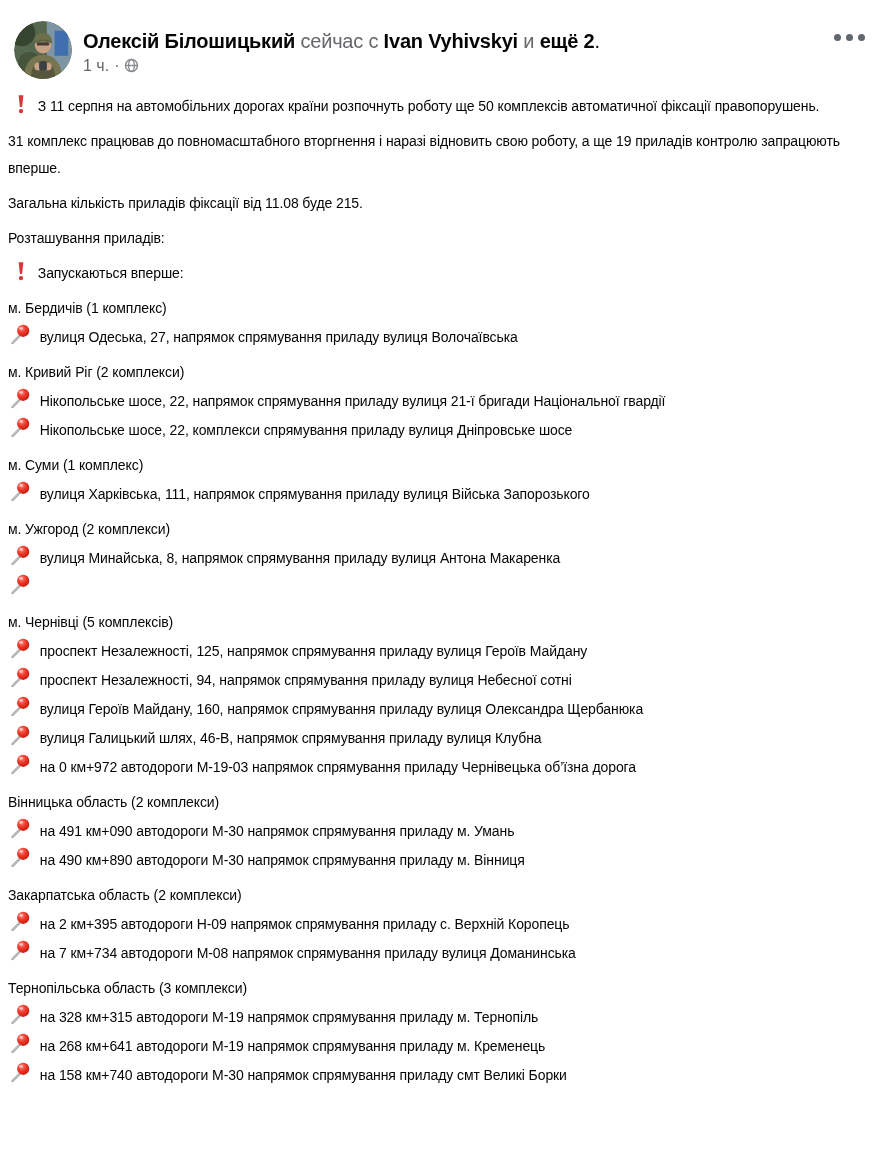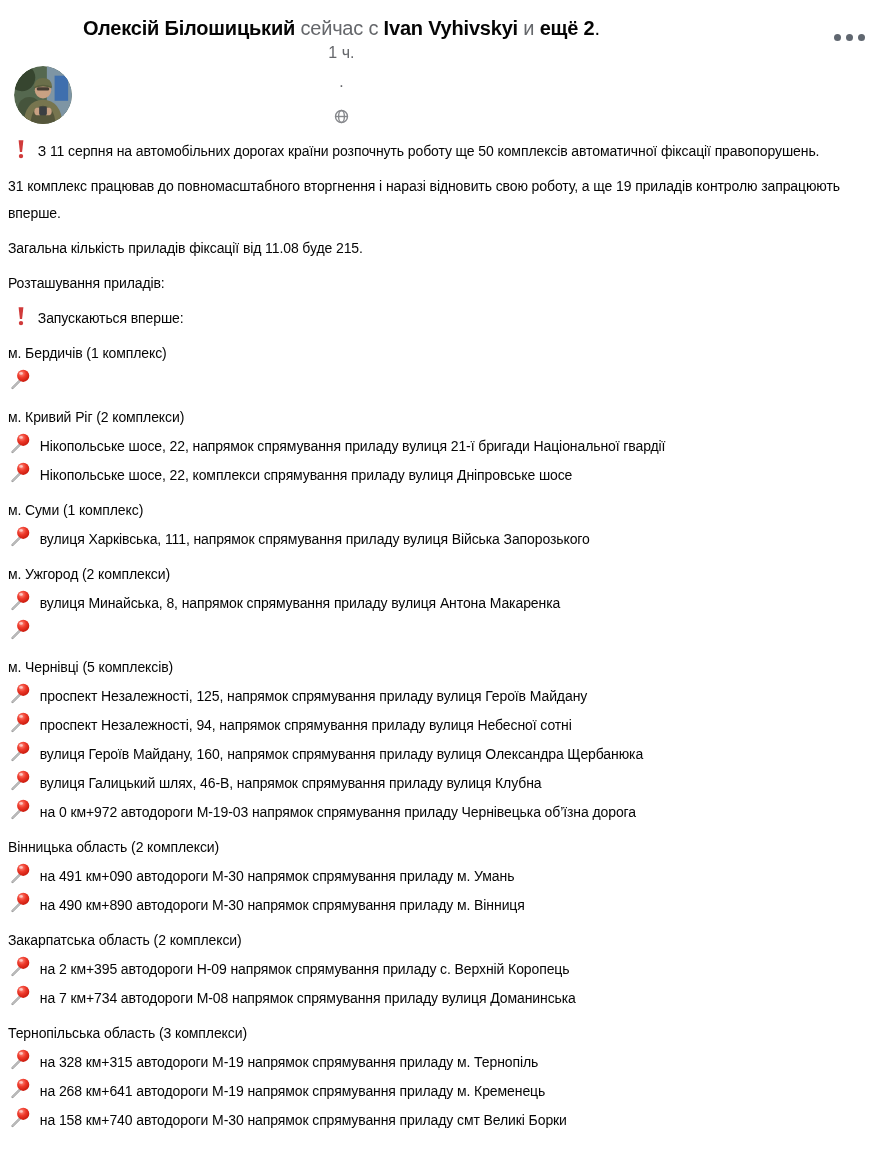--- a/index.html
+++ b/index.html
@@ -2,28 +2,28 @@
 <html><head>
 <meta charset="utf-8">
 <style>
   html,body{margin:0;padding:0;background:#ffffff;}
   .post{
     width:893px;height:1165px;overflow:hidden;background:#fff;
     font-family:"Liberation Sans","DejaVu Sans",sans-serif;
     color:#050505;position:relative;box-sizing:border-box;
   }
   
-  .post-header{display:flex;align-items:flex-end;padding:12px 16px 2px 14px;position:relative;}
+  .post-header{display:flex;align-items:center;padding:21px 16px 2px 14px;position:relative;}
   .avatar{width:58px;height:58px;border-radius:50%;overflow:hidden;flex:0 0 58px;cursor:pointer;}
   .avatar svg{display:block;}
   .head-text{margin-left:11px;padding-top:3px;min-width:0;}
   .name-line{font-size:20px;line-height:26px;letter-spacing:-.2px;white-space:nowrap;}
   .name-line .bold{font-weight:700;color:#050505;cursor:pointer;}
   .name-line .gray{font-weight:400;color:#65676B;}
-  .meta-line{display:flex;align-items:center;gap:13px;margin-top:2px;font-size:16px;color:#65676B;line-height:20px;flex-direction:column;}
+  .meta-line{display:flex;align-items:center;gap:5px;margin-top:2px;font-size:16px;color:#65676B;line-height:20px;}
   .meta-line .ts{cursor:pointer;}
   .menu-btn{position:absolute;right:24px;top:26px;display:flex;gap:5px;padding:8px 4px;cursor:pointer;border-radius:6px;}
   .menu-btn i{width:7px;height:7px;border-radius:50%;background:#606770;display:block;}
   
   .post-body{padding:12px 22px 6px 8px;font-size:14px;line-height:27px;letter-spacing:-.1px;}
   .post-block{margin:0 0 8px 0;}
   .post-block:last-child{margin-bottom:8px;}
   .icn{display:inline-block;vertical-align:-4px;}
   .icn svg{display:block;}
   .excl-wrap{width:26px;text-align:center;}
@@ -120,117 +120,117 @@
             <stop offset="45%" stop-color="#ee3a2b"></stop>
             <stop offset="100%" stop-color="#c41407"></stop>
           </radialGradient>
         </defs>
         <line x1="4.5" y1="21" x2="13.5" y2="12" stroke="#9a9a9a" stroke-width="2.4" stroke-linecap="round"></line>
         <line x1="4.5" y1="21" x2="13.5" y2="12" stroke="#d9d9d9" stroke-width="1" stroke-linecap="round"></line>
         <circle cx="15.2" cy="8.8" r="6.1" fill="url(#pinball)"></circle>
         <ellipse cx="13" cy="6.4" rx="1.9" ry="1.4" fill="#ffffff" opacity=".55"></ellipse>
       </svg>
     </span>
+  <span>вулиця Одеська, 27, напрямок спрямування приладу вулиця Волочаївська</span></div>
+      </div>
+      <div class="post-block">
+        <div><span>м. Кривий Ріг (2 комплекси)</span></div>
+        <div>
+    <span class="icn pin-wrap">
+      <svg width="24" height="24" viewBox="0 0 24 24">
+        <defs>
+          <radialGradient id="pinball" cx="38%" cy="32%" r="75%">
+            <stop offset="0%" stop-color="#ff8d80"></stop>
+            <stop offset="45%" stop-color="#ee3a2b"></stop>
+            <stop offset="100%" stop-color="#c41407"></stop>
+          </radialGradient>
+        </defs>
+        <line x1="4.5" y1="21" x2="13.5" y2="12" stroke="#9a9a9a" stroke-width="2.4" stroke-linecap="round"></line>
+        <line x1="4.5" y1="21" x2="13.5" y2="12" stroke="#d9d9d9" stroke-width="1" stroke-linecap="round"></line>
+        <circle cx="15.2" cy="8.8" r="6.1" fill="url(#pinball)"></circle>
+        <ellipse cx="13" cy="6.4" rx="1.9" ry="1.4" fill="#ffffff" opacity=".55"></ellipse>
+      </svg>
+    </span>
+  <span>Нікопольське шосе, 22, напрямок спрямування приладу вулиця 21-ї бригади Національної гвардії</span></div>
+        <div>
+    <span class="icn pin-wrap">
+      <svg width="24" height="24" viewBox="0 0 24 24">
+        <defs>
+          <radialGradient id="pinball" cx="38%" cy="32%" r="75%">
+            <stop offset="0%" stop-color="#ff8d80"></stop>
+            <stop offset="45%" stop-color="#ee3a2b"></stop>
+            <stop offset="100%" stop-color="#c41407"></stop>
+          </radialGradient>
+        </defs>
+        <line x1="4.5" y1="21" x2="13.5" y2="12" stroke="#9a9a9a" stroke-width="2.4" stroke-linecap="round"></line>
+        <line x1="4.5" y1="21" x2="13.5" y2="12" stroke="#d9d9d9" stroke-width="1" stroke-linecap="round"></line>
+        <circle cx="15.2" cy="8.8" r="6.1" fill="url(#pinball)"></circle>
+        <ellipse cx="13" cy="6.4" rx="1.9" ry="1.4" fill="#ffffff" opacity=".55"></ellipse>
+      </svg>
+    </span>
+  <span>Нікопольське шосе, 22, комплекси спрямування приладу вулиця Дніпровське шосе</span></div>
+      </div>
+      <div class="post-block">
+        <div><span>м. Суми (1 комплекс)</span></div>
+        <div>
+    <span class="icn pin-wrap">
+      <svg width="24" height="24" viewBox="0 0 24 24">
+        <defs>
+          <radialGradient id="pinball" cx="38%" cy="32%" r="75%">
+            <stop offset="0%" stop-color="#ff8d80"></stop>
+            <stop offset="45%" stop-color="#ee3a2b"></stop>
+            <stop offset="100%" stop-color="#c41407"></stop>
+          </radialGradient>
+        </defs>
+        <line x1="4.5" y1="21" x2="13.5" y2="12" stroke="#9a9a9a" stroke-width="2.4" stroke-linecap="round"></line>
+        <line x1="4.5" y1="21" x2="13.5" y2="12" stroke="#d9d9d9" stroke-width="1" stroke-linecap="round"></line>
+        <circle cx="15.2" cy="8.8" r="6.1" fill="url(#pinball)"></circle>
+        <ellipse cx="13" cy="6.4" rx="1.9" ry="1.4" fill="#ffffff" opacity=".55"></ellipse>
+      </svg>
+    </span>
+  <span>вулиця Харківська, 111, напрямок спрямування приладу вулиця Війська Запорозького</span></div>
+      </div>
+      <div class="post-block">
+        <div><span>м. Ужгород (2 комплекси)</span></div>
+        <div>
+    <span class="icn pin-wrap">
+      <svg width="24" height="24" viewBox="0 0 24 24">
+        <defs>
+          <radialGradient id="pinball" cx="38%" cy="32%" r="75%">
+            <stop offset="0%" stop-color="#ff8d80"></stop>
+            <stop offset="45%" stop-color="#ee3a2b"></stop>
+            <stop offset="100%" stop-color="#c41407"></stop>
+          </radialGradient>
+        </defs>
+        <line x1="4.5" y1="21" x2="13.5" y2="12" stroke="#9a9a9a" stroke-width="2.4" stroke-linecap="round"></line>
+        <line x1="4.5" y1="21" x2="13.5" y2="12" stroke="#d9d9d9" stroke-width="1" stroke-linecap="round"></line>
+        <circle cx="15.2" cy="8.8" r="6.1" fill="url(#pinball)"></circle>
+        <ellipse cx="13" cy="6.4" rx="1.9" ry="1.4" fill="#ffffff" opacity=".55"></ellipse>
+      </svg>
+    </span>
+  <span>вулиця Минайська, 8, напрямок спрямування приладу вулиця Антона Макаренка</span></div>
+        <div>
+    <span class="icn pin-wrap">
+      <svg width="24" height="24" viewBox="0 0 24 24">
+        <defs>
+          <radialGradient id="pinball" cx="38%" cy="32%" r="75%">
+            <stop offset="0%" stop-color="#ff8d80"></stop>
+            <stop offset="45%" stop-color="#ee3a2b"></stop>
+            <stop offset="100%" stop-color="#c41407"></stop>
+          </radialGradient>
+        </defs>
+        <line x1="4.5" y1="21" x2="13.5" y2="12" stroke="#9a9a9a" stroke-width="2.4" stroke-linecap="round"></line>
+        <line x1="4.5" y1="21" x2="13.5" y2="12" stroke="#d9d9d9" stroke-width="1" stroke-linecap="round"></line>
+        <circle cx="15.2" cy="8.8" r="6.1" fill="url(#pinball)"></circle>
+        <ellipse cx="13" cy="6.4" rx="1.9" ry="1.4" fill="#ffffff" opacity=".55"></ellipse>
+      </svg>
+    </span>
   </div>
       </div>
       <div class="post-block">
-        <div><span>м. Кривий Ріг (2 комплекси)</span></div>
-        <div>
-    <span class="icn pin-wrap">
-      <svg width="24" height="24" viewBox="0 0 24 24">
-        <defs>
-          <radialGradient id="pinball" cx="38%" cy="32%" r="75%">
-            <stop offset="0%" stop-color="#ff8d80"></stop>
-            <stop offset="45%" stop-color="#ee3a2b"></stop>
-            <stop offset="100%" stop-color="#c41407"></stop>
-          </radialGradient>
-        </defs>
-        <line x1="4.5" y1="21" x2="13.5" y2="12" stroke="#9a9a9a" stroke-width="2.4" stroke-linecap="round"></line>
-        <line x1="4.5" y1="21" x2="13.5" y2="12" stroke="#d9d9d9" stroke-width="1" stroke-linecap="round"></line>
-        <circle cx="15.2" cy="8.8" r="6.1" fill="url(#pinball)"></circle>
-        <ellipse cx="13" cy="6.4" rx="1.9" ry="1.4" fill="#ffffff" opacity=".55"></ellipse>
-      </svg>
-    </span>
-  <span>Нікопольське шосе, 22, напрямок спрямування приладу вулиця 21-ї бригади Національної гвардії</span></div>
-        <div>
-    <span class="icn pin-wrap">
-      <svg width="24" height="24" viewBox="0 0 24 24">
-        <defs>
-          <radialGradient id="pinball" cx="38%" cy="32%" r="75%">
-            <stop offset="0%" stop-color="#ff8d80"></stop>
-            <stop offset="45%" stop-color="#ee3a2b"></stop>
-            <stop offset="100%" stop-color="#c41407"></stop>
-          </radialGradient>
-        </defs>
-        <line x1="4.5" y1="21" x2="13.5" y2="12" stroke="#9a9a9a" stroke-width="2.4" stroke-linecap="round"></line>
-        <line x1="4.5" y1="21" x2="13.5" y2="12" stroke="#d9d9d9" stroke-width="1" stroke-linecap="round"></line>
-        <circle cx="15.2" cy="8.8" r="6.1" fill="url(#pinball)"></circle>
-        <ellipse cx="13" cy="6.4" rx="1.9" ry="1.4" fill="#ffffff" opacity=".55"></ellipse>
-      </svg>
-    </span>
-  <span>Нікопольське шосе, 22, комплекси спрямування приладу вулиця Дніпровське шосе</span></div>
-      </div>
-      <div class="post-block">
-        <div><span>м. Суми (1 комплекс)</span></div>
-        <div>
-    <span class="icn pin-wrap">
-      <svg width="24" height="24" viewBox="0 0 24 24">
-        <defs>
-          <radialGradient id="pinball" cx="38%" cy="32%" r="75%">
-            <stop offset="0%" stop-color="#ff8d80"></stop>
-            <stop offset="45%" stop-color="#ee3a2b"></stop>
-            <stop offset="100%" stop-color="#c41407"></stop>
-          </radialGradient>
-        </defs>
-        <line x1="4.5" y1="21" x2="13.5" y2="12" stroke="#9a9a9a" stroke-width="2.4" stroke-linecap="round"></line>
-        <line x1="4.5" y1="21" x2="13.5" y2="12" stroke="#d9d9d9" stroke-width="1" stroke-linecap="round"></line>
-        <circle cx="15.2" cy="8.8" r="6.1" fill="url(#pinball)"></circle>
-        <ellipse cx="13" cy="6.4" rx="1.9" ry="1.4" fill="#ffffff" opacity=".55"></ellipse>
-      </svg>
-    </span>
-  <span>вулиця Харківська, 111, напрямок спрямування приладу вулиця Війська Запорозького</span></div>
-      </div>
-      <div class="post-block">
-        <div><span>м. Ужгород (2 комплекси)</span></div>
-        <div>
-    <span class="icn pin-wrap">
-      <svg width="24" height="24" viewBox="0 0 24 24">
-        <defs>
-          <radialGradient id="pinball" cx="38%" cy="32%" r="75%">
-            <stop offset="0%" stop-color="#ff8d80"></stop>
-            <stop offset="45%" stop-color="#ee3a2b"></stop>
-            <stop offset="100%" stop-color="#c41407"></stop>
-          </radialGradient>
-        </defs>
-        <line x1="4.5" y1="21" x2="13.5" y2="12" stroke="#9a9a9a" stroke-width="2.4" stroke-linecap="round"></line>
-        <line x1="4.5" y1="21" x2="13.5" y2="12" stroke="#d9d9d9" stroke-width="1" stroke-linecap="round"></line>
-        <circle cx="15.2" cy="8.8" r="6.1" fill="url(#pinball)"></circle>
-        <ellipse cx="13" cy="6.4" rx="1.9" ry="1.4" fill="#ffffff" opacity=".55"></ellipse>
-      </svg>
-    </span>
-  <span>вулиця Минайська, 8, напрямок спрямування приладу вулиця Антона Макаренка</span></div>
-        <div>
-    <span class="icn pin-wrap">
-      <svg width="24" height="24" viewBox="0 0 24 24">
-        <defs>
-          <radialGradient id="pinball" cx="38%" cy="32%" r="75%">
-            <stop offset="0%" stop-color="#ff8d80"></stop>
-            <stop offset="45%" stop-color="#ee3a2b"></stop>
-            <stop offset="100%" stop-color="#c41407"></stop>
-          </radialGradient>
-        </defs>
-        <line x1="4.5" y1="21" x2="13.5" y2="12" stroke="#9a9a9a" stroke-width="2.4" stroke-linecap="round"></line>
-        <line x1="4.5" y1="21" x2="13.5" y2="12" stroke="#d9d9d9" stroke-width="1" stroke-linecap="round"></line>
-        <circle cx="15.2" cy="8.8" r="6.1" fill="url(#pinball)"></circle>
-        <ellipse cx="13" cy="6.4" rx="1.9" ry="1.4" fill="#ffffff" opacity=".55"></ellipse>
-      </svg>
-    </span>
-  </div>
-      </div>
-      <div class="post-block">
         <div><span>м. Чернівці (5 комплексів)</span></div>
         <div>
     <span class="icn pin-wrap">
       <svg width="24" height="24" viewBox="0 0 24 24">
         <defs>
           <radialGradient id="pinball" cx="38%" cy="32%" r="75%">
             <stop offset="0%" stop-color="#ff8d80"></stop>
             <stop offset="45%" stop-color="#ee3a2b"></stop>
             <stop offset="100%" stop-color="#c41407"></stop>
           </radialGradient>

